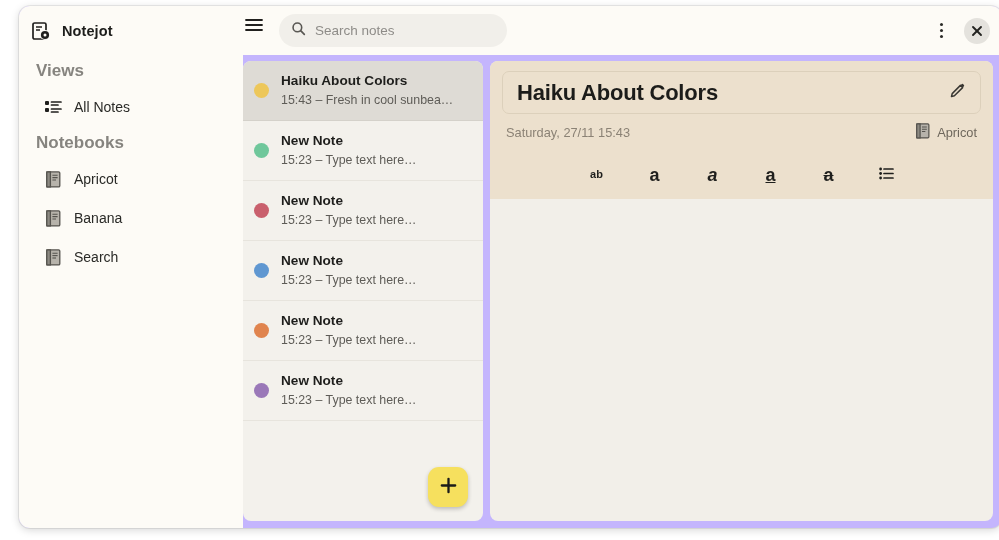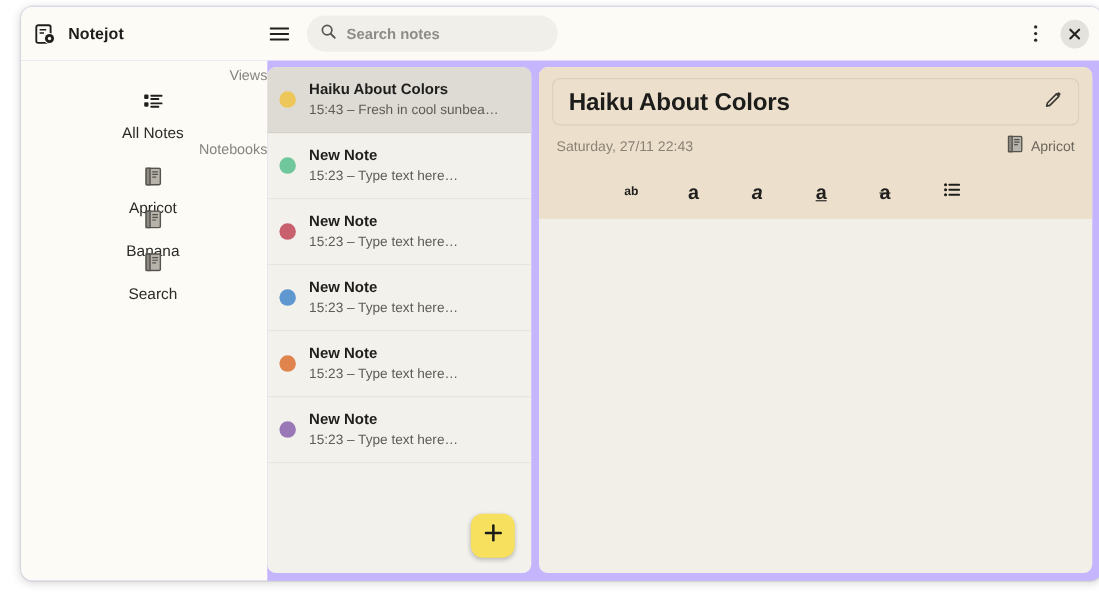--- a/index.html
+++ b/index.html
@@ -41,23 +41,21 @@
   }
   #app-icon { width: 22px; height: 22px; display:block; }
   #app-title {
     font-size: 14.5px;
     font-weight: bold;
     color: #1d1d1b;
     letter-spacing: .1px;
   }
   .hdr-mid {
     display: flex;
-    align-items: center;
     gap: 14px;
-    font-weight: bold;
   }
   #hamburger { width: 22px; height: 22px; display:flex; align-items:center; justify-content:center; cursor:pointer;}
   #search-box {
     width: 228px; height: 33px;
     background: #f1efea;
     border-radius: 17px;
     display: flex;
     align-items: center;
     padding: 0 12px;
     gap: 9px;
@@ -93,36 +91,34 @@
   #body { flex: 1; display: flex; min-height: 0; }
 
   
   #sidebar {
     width: 224px;
     flex: 0 0 224px;
     background: #fdfbf6;
     padding-top: 2px;
   }
   .side-head {
-    font-size: 13px;
+    font-size: 17px;
     color: #86847f;
     padding: 4px 0 4px 17px;
-    font-weight: normal;
-    text-align: right;
+    font-weight: bold;
   }
   .side-item {
     display: flex;
     align-items: center;
     gap: 12px;
     height: 34px;
     margin: 5px 9px;
     padding-left: 16px;
     border-radius: 8px;
     cursor: pointer;
-    flex-direction: column;
   }
   .side-item .lbl { font-size: 14px; color: #2a2a27; }
   .side-icon { width: 18px; height: 18px; display:flex; align-items:center; justify-content:center;}
 
   
   #notelist-wrap {
     width: 240px;
     flex: 0 0 240px;
     padding: 6px 0 7px 0;
     display: flex;
@@ -234,21 +230,21 @@
   #editor-toolbar {
     flex: 0 0 49px;
     background: #ece0cd;
     display: flex;
     align-items: center;
     justify-content: center;
     gap: 0px;
   }
   .tb-btn {
     width: 58px; height: 34px;
-    display: flex; align-items: center; 
+    display: flex; align-items: center; justify-content: center;
     cursor: pointer; border-radius: 6px;
   }
   .tb-glyph { font-size: 15px; color: #1f1f1d; line-height: 1; }
 </style>
 </head>
 <body>
 
 <div id="window">
 
   <div id="headerbar">
@@ -432,21 +428,21 @@
           <div id="title-box">
             <span id="note-title-text">Haiku About Colors</span>
             <span>
               <svg width="17" height="17" viewBox="0 0 17 17">
                 <path d="M2.5 14.5 L3.2 11.6 L11.4 3.4 L13.6 5.6 L5.4 13.8 Z" fill="none" stroke="#3a3833" stroke-width="1.5" stroke-linejoin="round"></path>
                 <path d="M11.4 3.4 L12.8 2 Q13.4 1.5 14 2.1 L14.9 3 Q15.5 3.6 15 4.2 L13.6 5.6 Z" fill="#3a3833"></path>
               </svg>
             </span>
           </div>
           <div id="meta-row">
-            <span id="note-date">Saturday, 27/11 22:43</span>
+            <span id="note-date">Saturday, 27/11 15:43</span>
             <span id="notebook-chip">
               <span>
                 <svg width="14" height="16" viewBox="0 0 15 17">
                   <rect x="0.8" y="0.9" width="13" height="15" rx="1.2" fill="#b7b3ab" stroke="#55534e" stroke-width="1.3"></rect>
                   <rect x="0.8" y="0.9" width="3.6" height="15" fill="#8d8a83" stroke="#55534e" stroke-width="1.3"></rect>
                   <line x1="6.4" y1="4.2" x2="11.6" y2="4.2" stroke="#55534e" stroke-width="1.1"></line>
                   <line x1="6.4" y1="6.6" x2="11.6" y2="6.6" stroke="#55534e" stroke-width="1.1"></line>
                   <line x1="6.4" y1="9" x2="10" y2="9" stroke="#55534e" stroke-width="1.1"></line>
                 </svg>
               </span>

